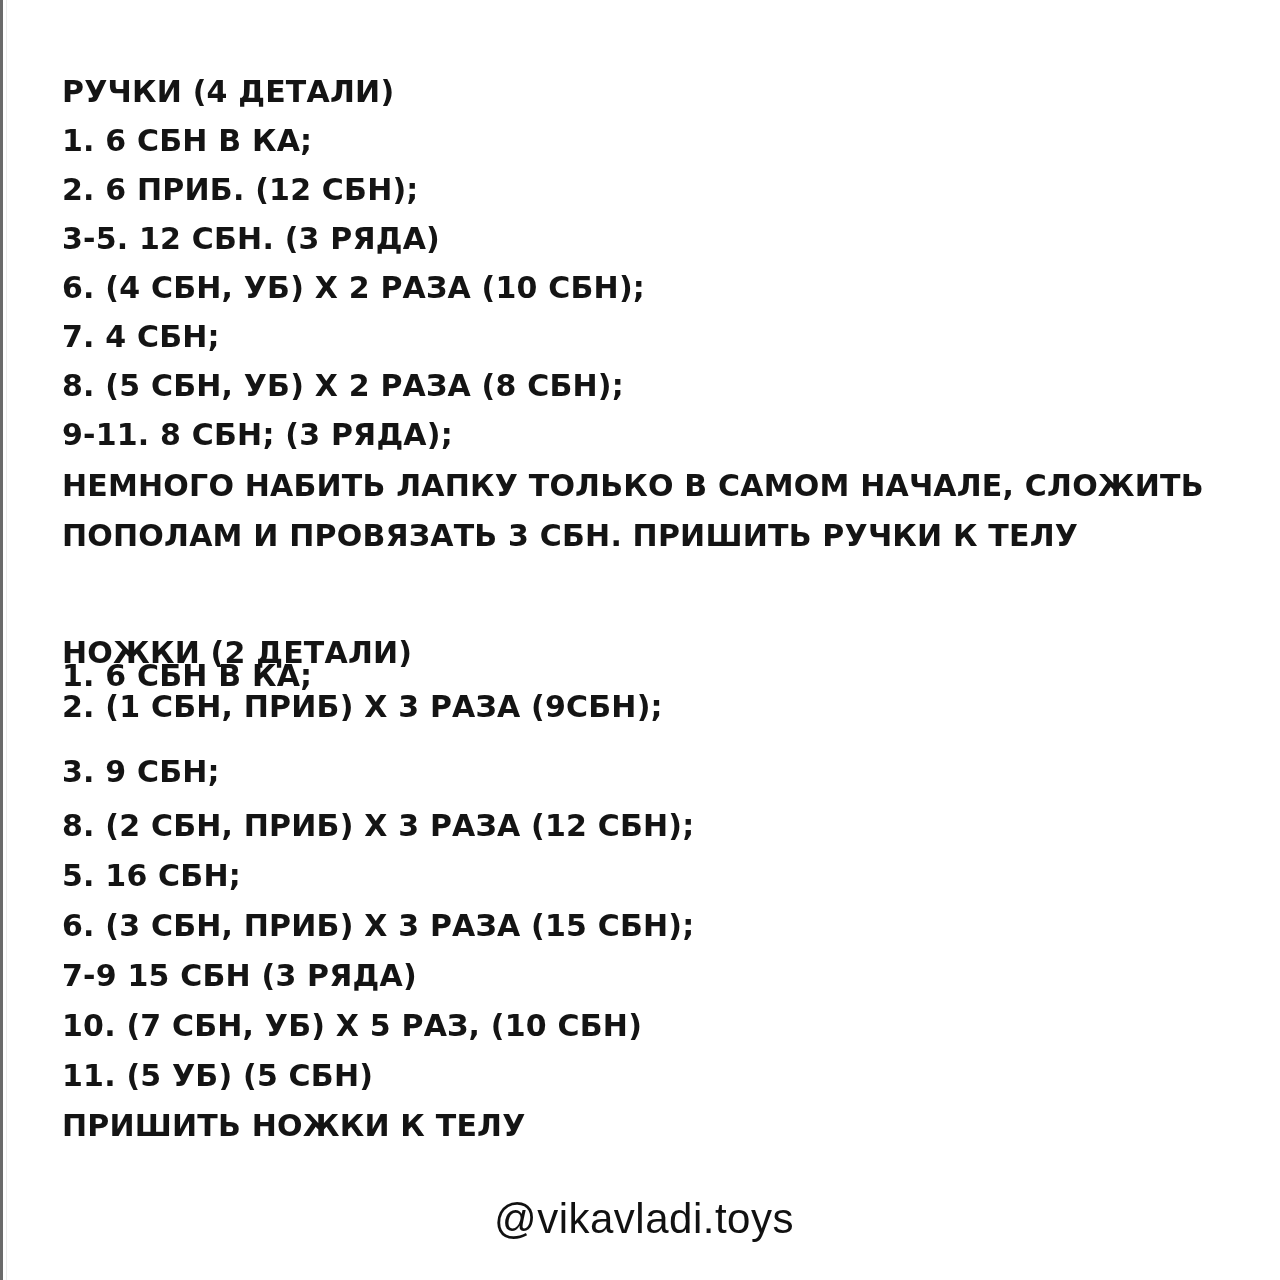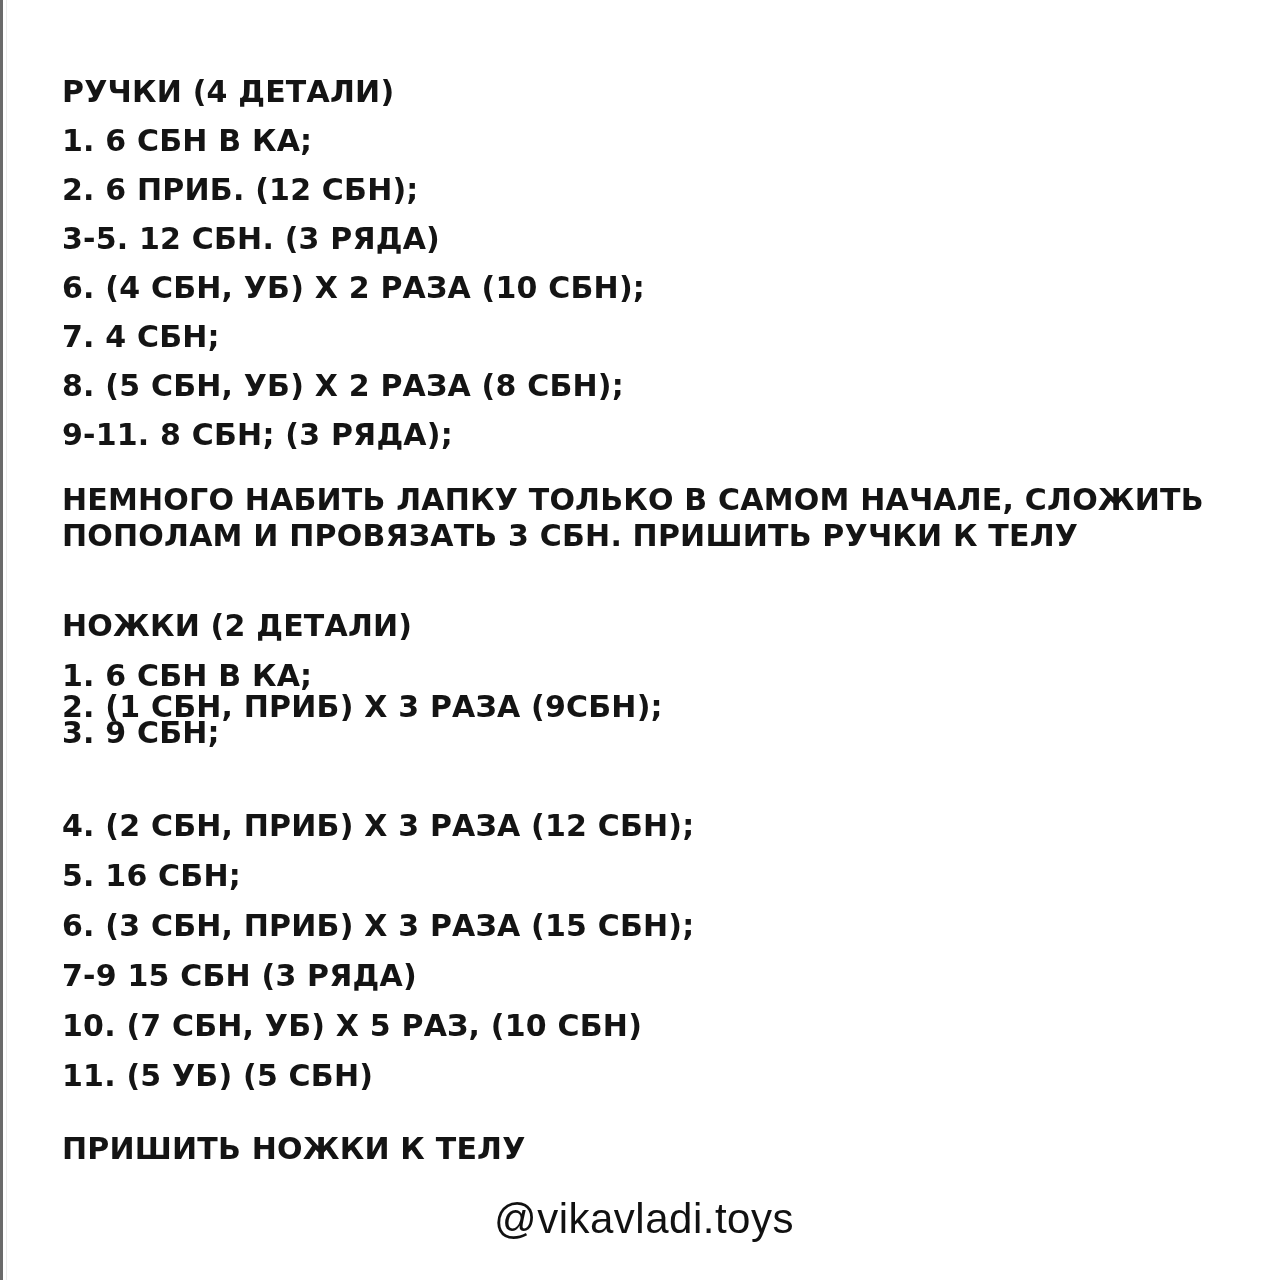--- a/index.html
+++ b/index.html
@@ -68,29 +68,29 @@
 <div class="pattern">
 
   <div class="line" style="top:75px">РУЧКИ (4 ДЕТАЛИ)</div>
   <div class="line" style="top:124px">1. 6 СБН В КА;</div>
   <div class="line" style="top:173px">2. 6 ПРИБ. (12 СБН);</div>
   <div class="line" style="top:222px">3-5. 12 СБН. (3 РЯДА)</div>
   <div class="line" style="top:271px">6. (4 СБН, УБ) Х 2 РАЗА (10 СБН);</div>
   <div class="line" style="top:320px">7. 4 СБН;</div>
   <div class="line" style="top:369px">8. (5 СБН, УБ) Х 2 РАЗА (8 СБН);</div>
   <div class="line" style="top:418px">9-11. 8 СБН; (3 РЯДА);</div>
-  <div class="line" style="top:483px">НЕМНОГО НАБИТЬ ЛАПКУ ТОЛЬКО В САМОМ НАЧАЛЕ, СЛОЖИТЬ</div>
+  <div class="line" style="top:469px">НЕМНОГО НАБИТЬ ЛАПКУ ТОЛЬКО В САМОМ НАЧАЛЕ, СЛОЖИТЬ</div>
   <div class="line" style="top:519px">ПОПОЛАМ И ПРОВЯЗАТЬ 3 СБН. ПРИШИТЬ РУЧКИ К ТЕЛУ</div>
 
-  <div class="line" style="top:609px">НОЖКИ (2 ДЕТАЛИ)</div>
+  <div class="line" style="top:636px">НОЖКИ (2 ДЕТАЛИ)</div>
   <div class="line" style="top:659px">1. 6 СБН В КА;</div>
   <div class="line" style="top:690px">2. (1 СБН, ПРИБ) Х 3 РАЗА (9СБН);</div>
-  <div class="line" style="top:716px">3. 9 СБН;</div>
-  <div class="line" style="top:809px">4. (2 СБН, ПРИБ) Х 3 РАЗА (12 СБН);</div>
+  <div class="line" style="top:755px">3. 9 СБН;</div>
+  <div class="line" style="top:809px">8. (2 СБН, ПРИБ) Х 3 РАЗА (12 СБН);</div>
   <div class="line" style="top:859px">5. 16 СБН;</div>
   <div class="line" style="top:909px">6. (3 СБН, ПРИБ) Х 3 РАЗА (15 СБН);</div>
   <div class="line" style="top:959px">7-9 15 СБН (3 РЯДА)</div>
   <div class="line" style="top:1009px">10. (7 СБН, УБ) Х 5 РАЗ, (10 СБН)</div>
   <div class="line" style="top:1059px">11. (5 УБ) (5 СБН)</div>
-  <div class="line" style="top:1132px">ПРИШИТЬ НОЖКИ К ТЕЛУ</div>
+  <div class="line" style="top:1109px">ПРИШИТЬ НОЖКИ К ТЕЛУ</div>
 </div>
 
 <div class="watermark">@vikavladi.toys</div>
 
 </body></html>

